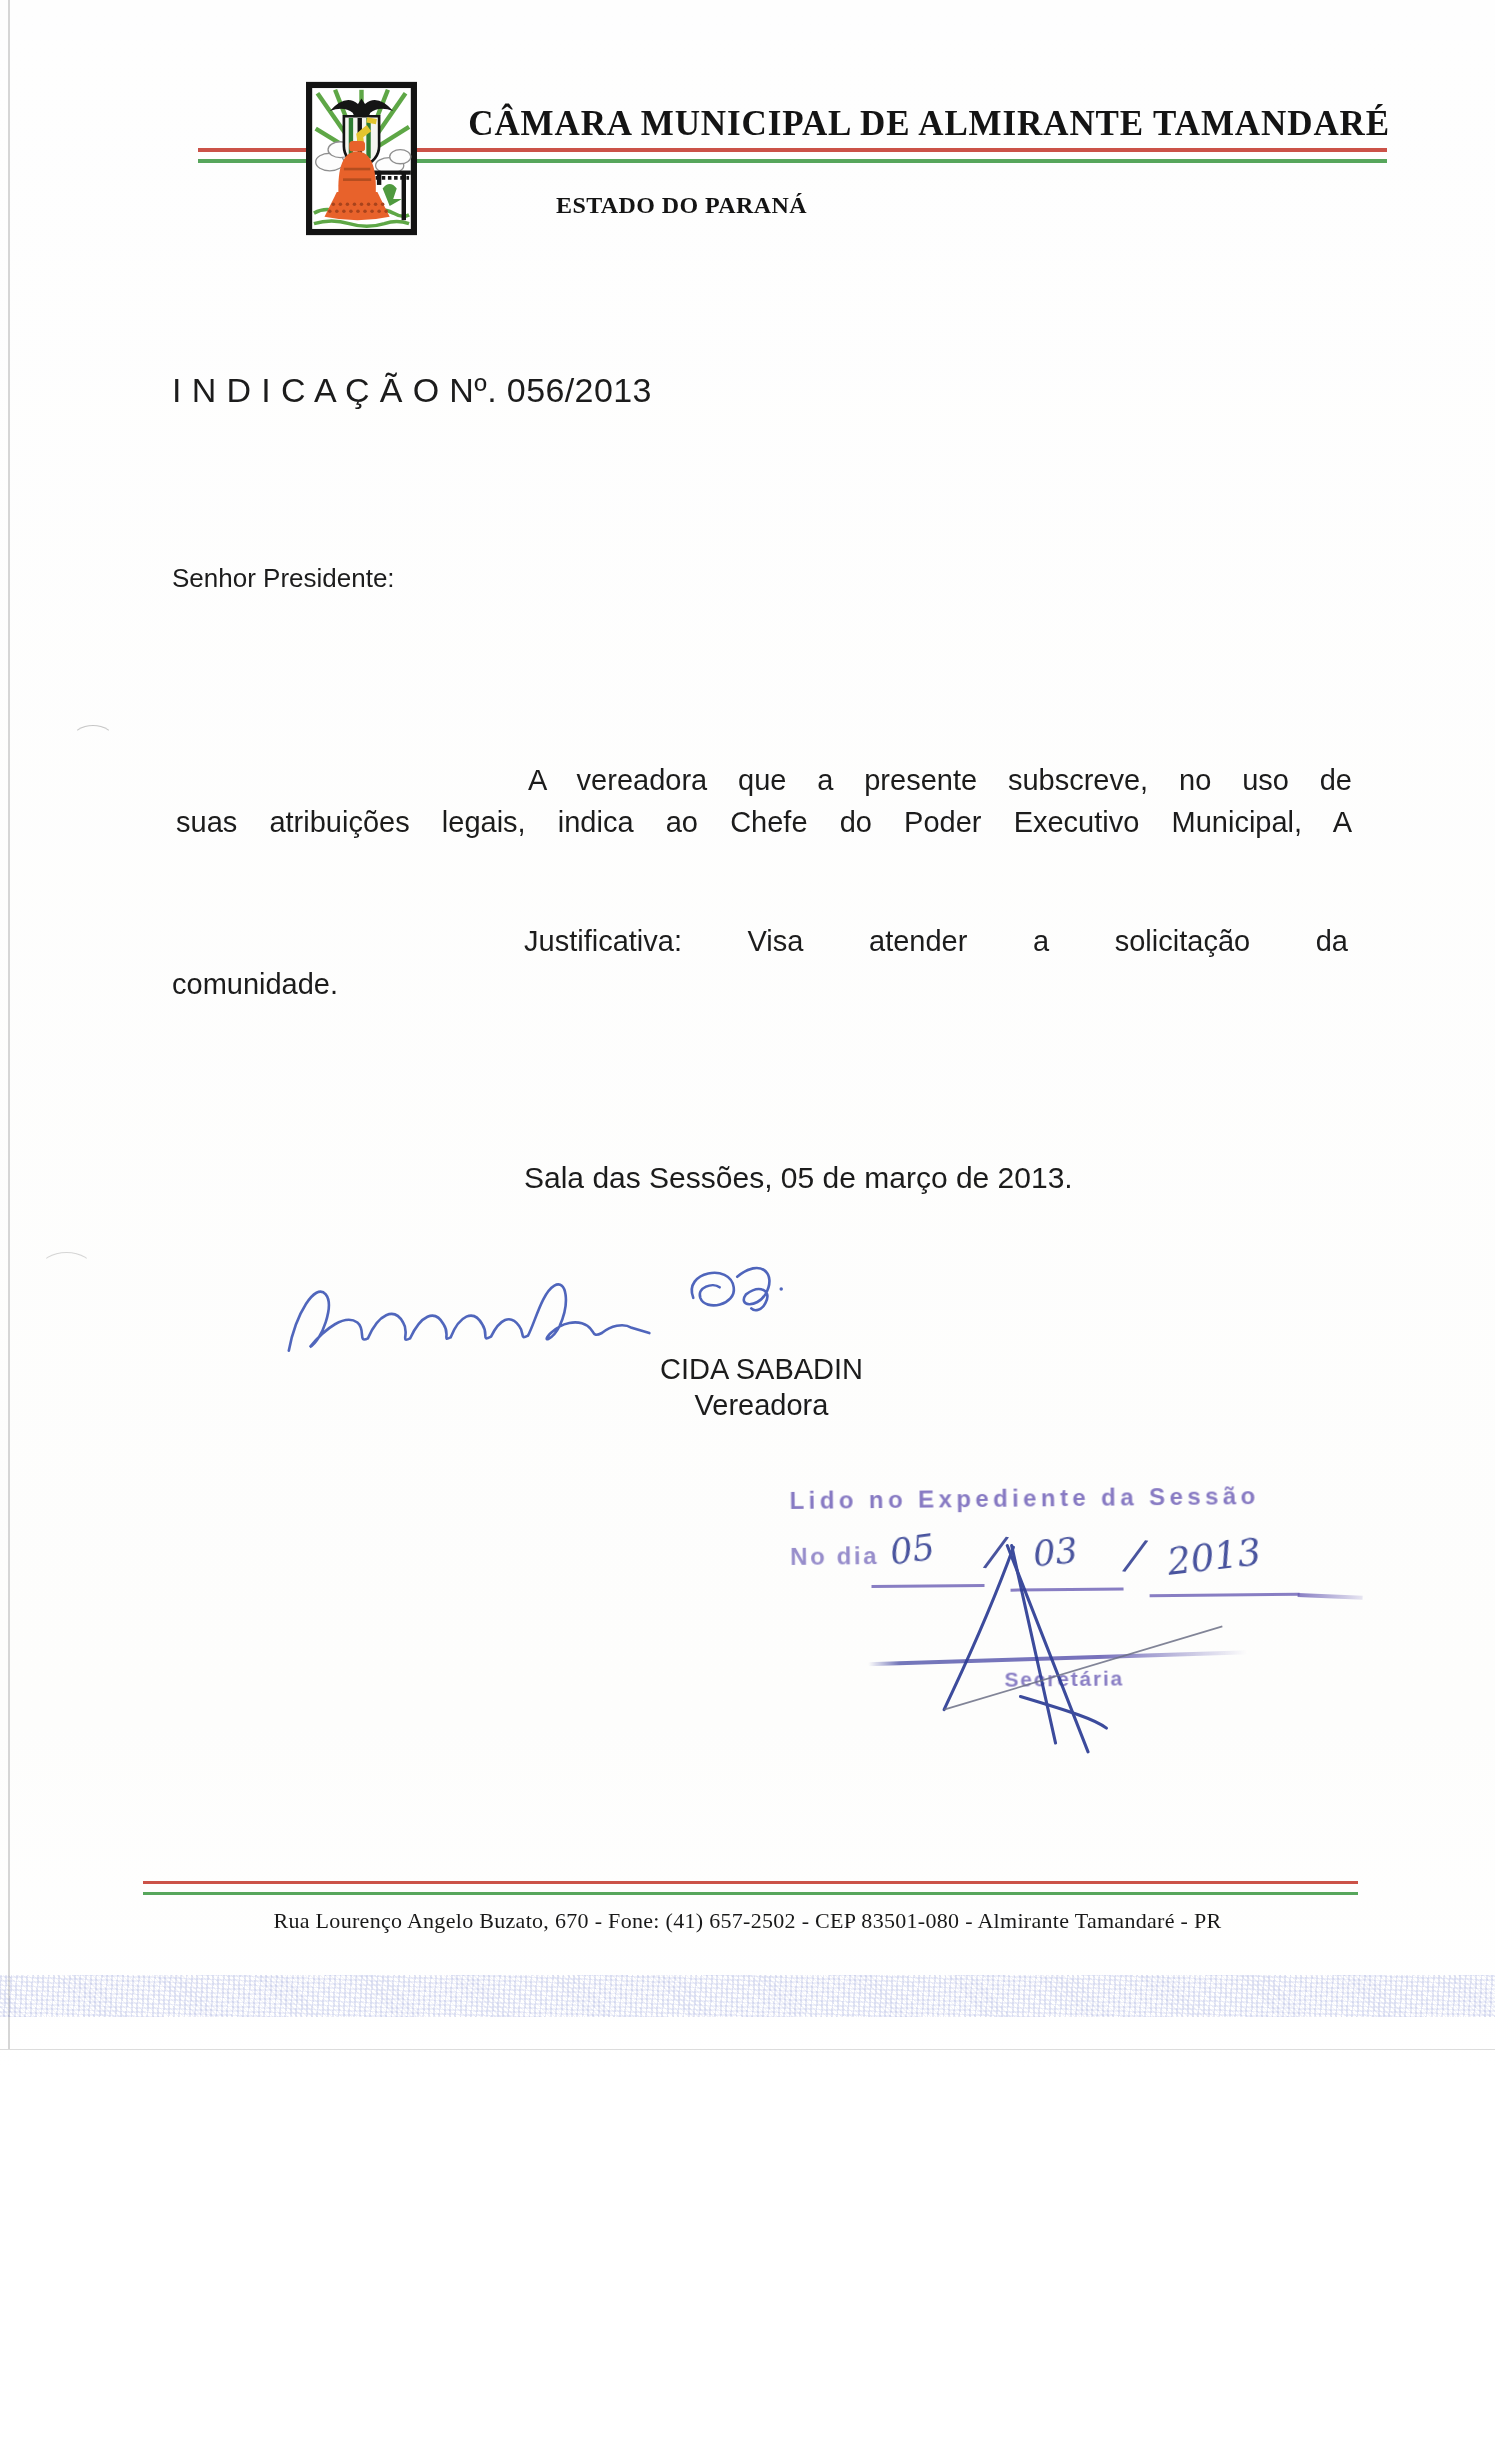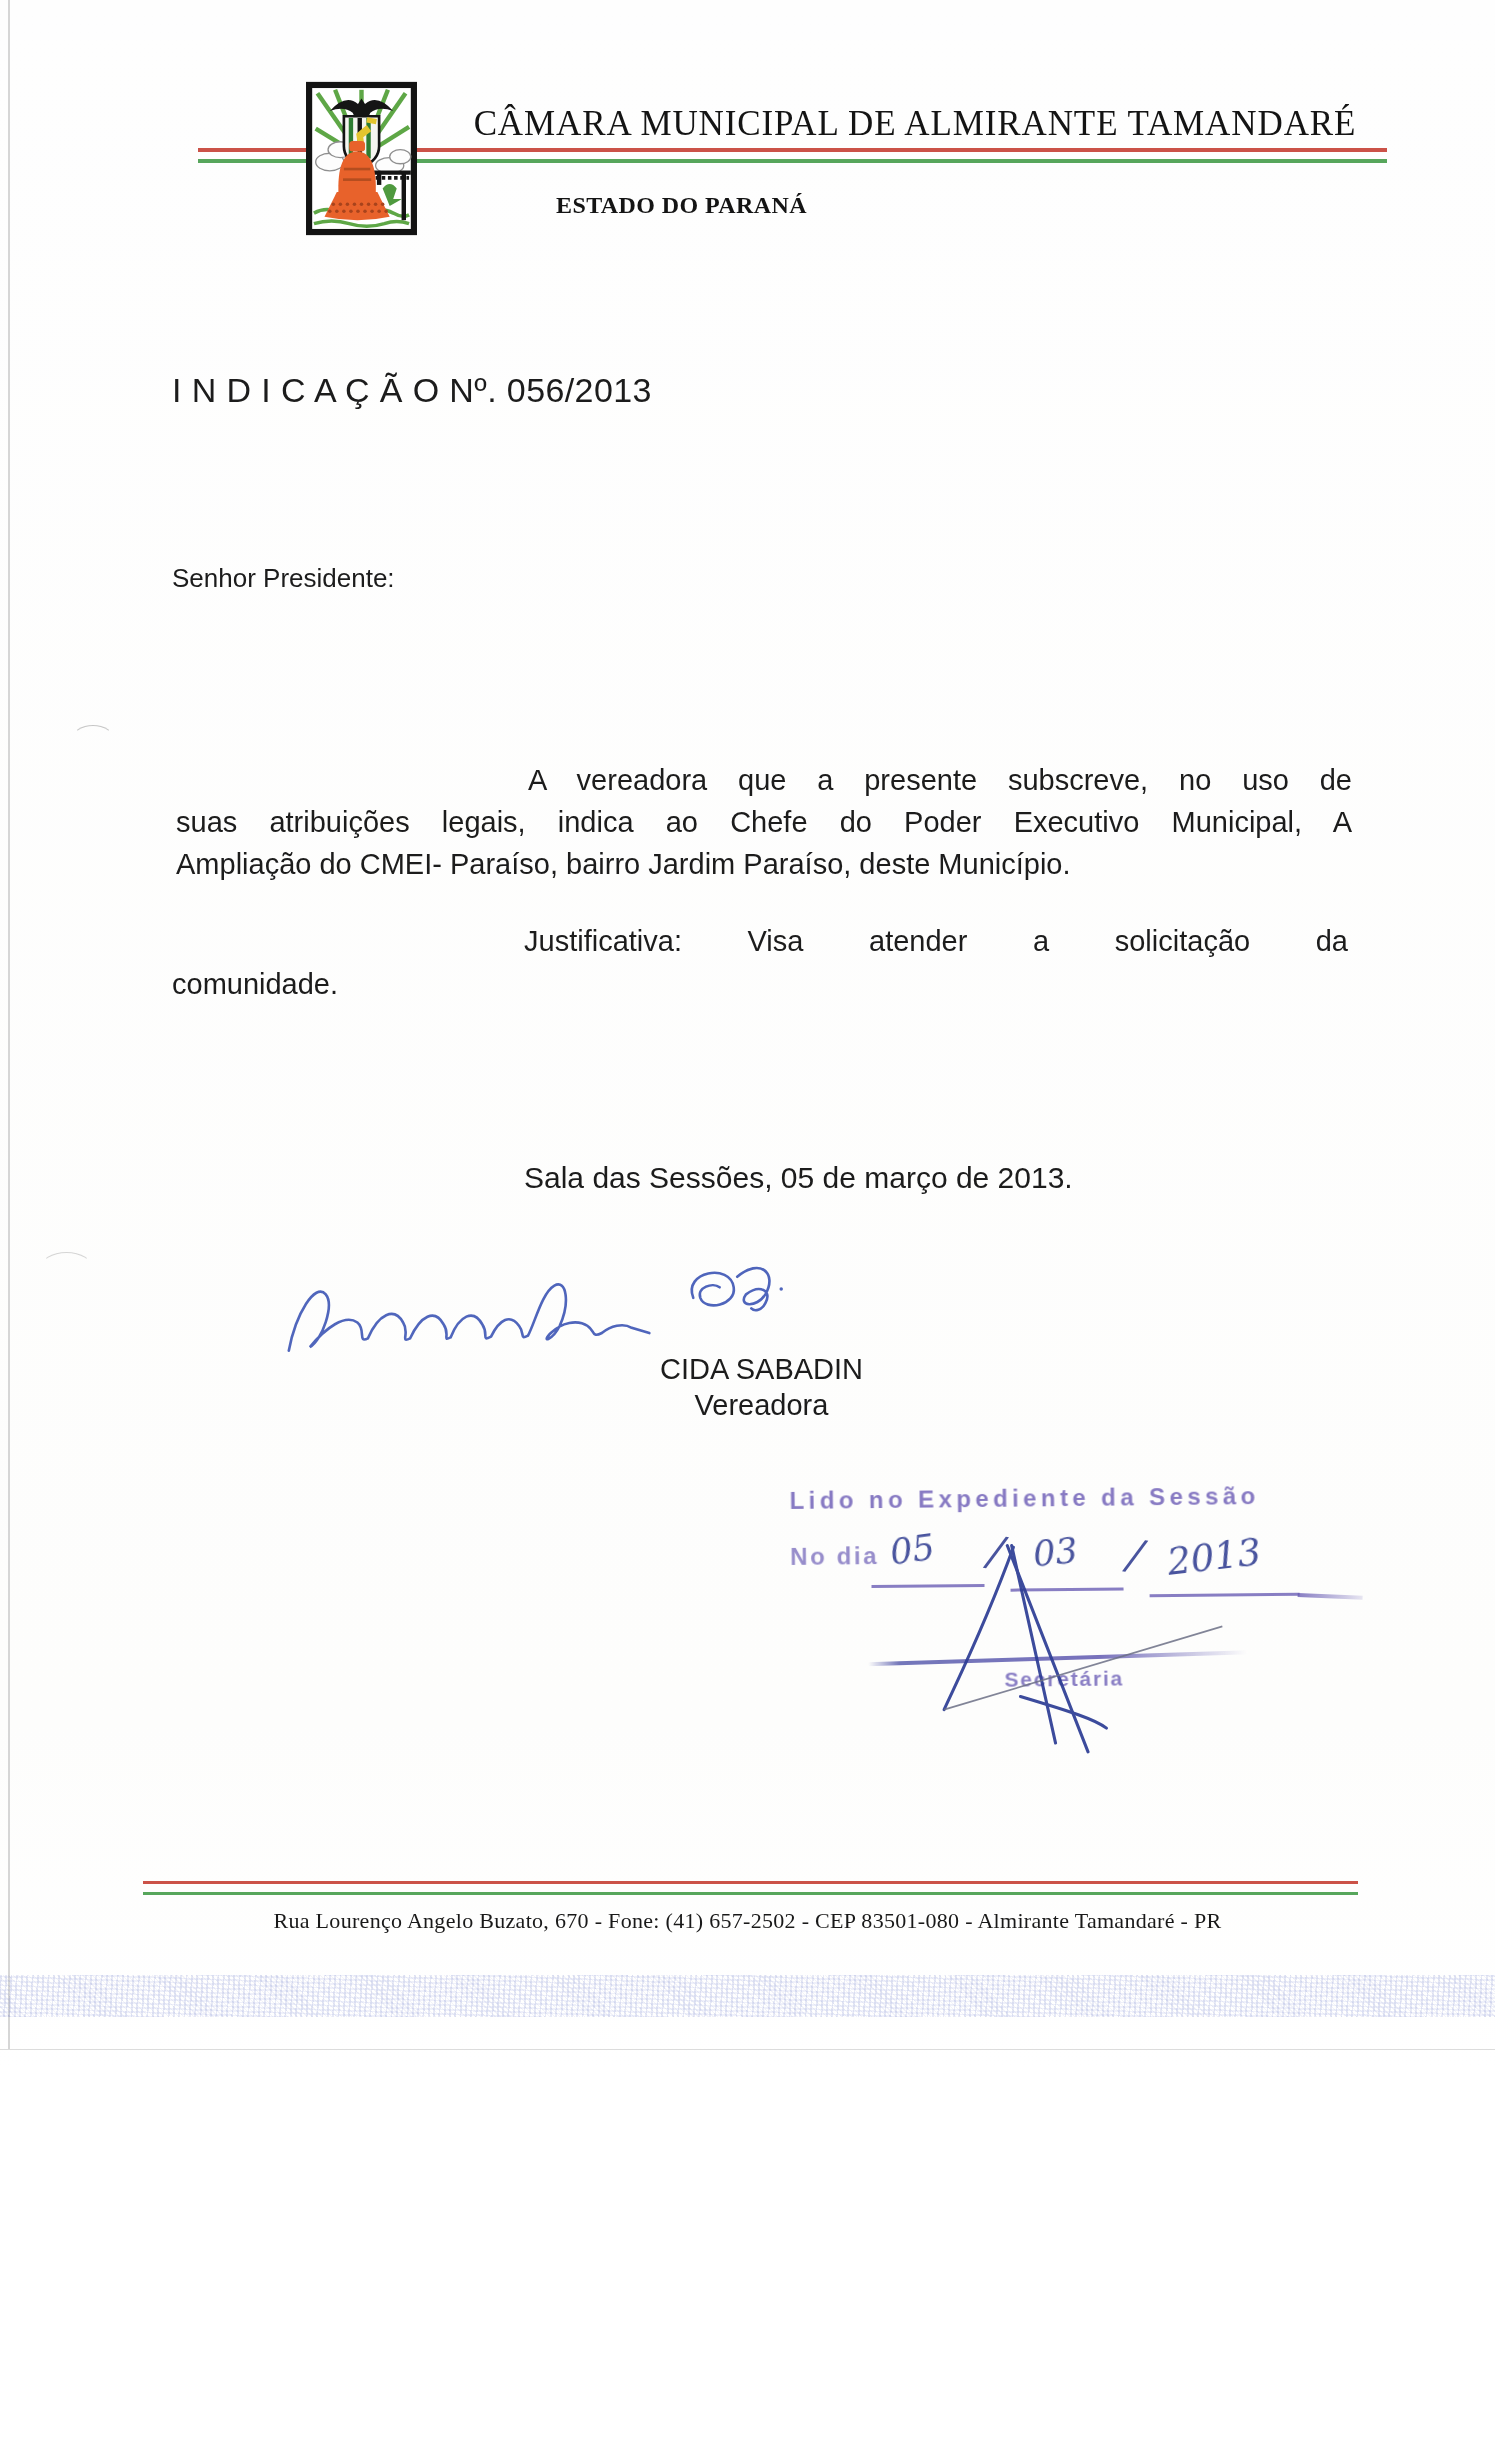--- a/index.html
+++ b/index.html
@@ -14,21 +14,21 @@
     background-image:
       repeating-linear-gradient(93deg, rgba(96,112,196,.20) 0 1.8px, rgba(255,255,255,0) 1.8px 5.3px),
       repeating-linear-gradient(2deg, rgba(120,135,215,.16) 0 1.8px, rgba(255,255,255,0) 1.8px 4.4px),
       repeating-linear-gradient(45deg, rgba(80,95,180,.10) 0 0.9px, rgba(255,255,255,0) 0.9px 3.5px);}
   .arc{border:1.8px solid #9a9a9a;border-color:#9a9a9a transparent transparent transparent;border-radius:50%;}
   .arc1{left:72px;top:725px;width:40px;height:26px;opacity:.55;}
   .arc2{left:40px;top:1252px;width:51px;height:30px;opacity:.4;}
 
   
   .logo{left:305px;top:81px;width:113px;height:155px;}
-  .org-name{left:440px;top:104px;width:950px;text-align:center;font-weight:normal;font-size:35px;letter-spacing:0.9px;color:#141414;}
+  .org-name{left:440px;top:104px;width:950px;text-align:right;font-weight:bold;font-size:35px;letter-spacing:0.9px;color:#141414;}
   .rule{height:3.5px;}
   .rule-red-top{left:198px;top:148px;width:1189px;background:#cb5248;}
   .rule-green-top{left:198px;top:159px;width:1189px;background:#57a65c;}
   .state-name{left:198px;top:176px;width:967px;text-align:center;font-weight:bold;font-size:24px;letter-spacing:0.4px;color:#141414;margin-top:16px;}
 
   
   .doc-title{left:172px;top:371px;font-size:34px;letter-spacing:0.4px;}
   .salutation{left:172px;top:563px;font-size:26px;}
   .paragraph{left:172px;top:755px;width:1176px;font-size:29px;line-height:42px;}
   .just-par{left:172px;top:920px;width:1176px;font-size:29px;line-height:43px;}
@@ -150,21 +150,20 @@
 
   <div class="abs org-name serif">CÂMARA MUNICIPAL DE ALMIRANTE TAMANDARÉ</div>
   <div class="abs state-name serif">ESTADO DO PARANÁ</div>
 
   <div class="abs doc-title">I N D I C A Ç Ã O Nº. 056/2013</div>
   <div class="abs salutation">Senhor Presidente:</div>
 
   <p class="abs paragraph" style="margin:4px">
     <span class="jline ind">A vereadora que a presente subscreve, no uso de</span>
     <span class="jline">suas atribuições legais, indica ao Chefe do Poder Executivo Municipal, A</span>
-    <span class="plain">Ampliação do CMEI- Paraíso, bairro Jardim Paraíso, deste Município.</span>
   </p>
 
   <p class="abs just-par" style="margin:0">
     <span class="jline ind">Justificativa: Visa atender a solicitação da</span>
     <span class="plain">comunidade.</span>
   </p>
 
   <div class="abs dateline">Sala das Sessões, 05 de março de 2013.</div>
 
   <svg class="abs sig1" viewBox="0 0 580 135">

